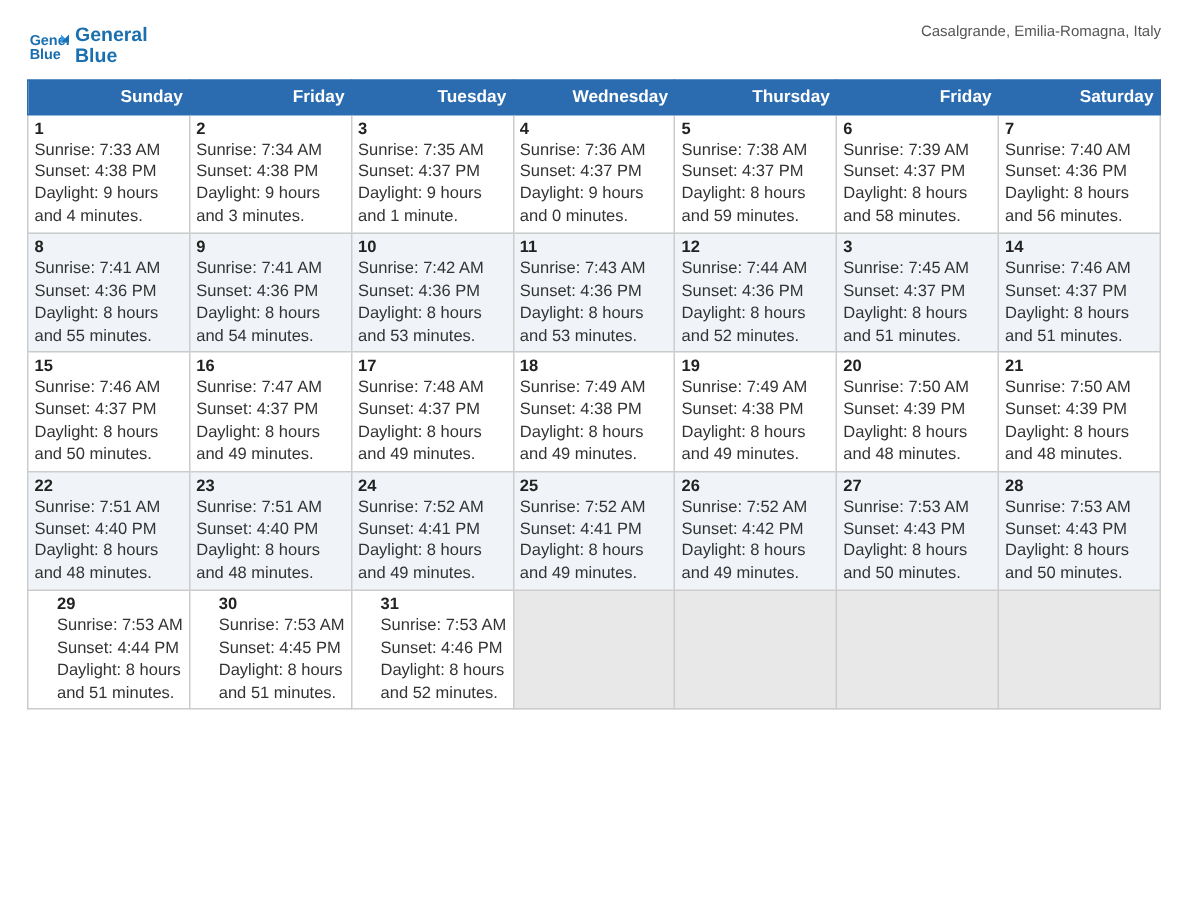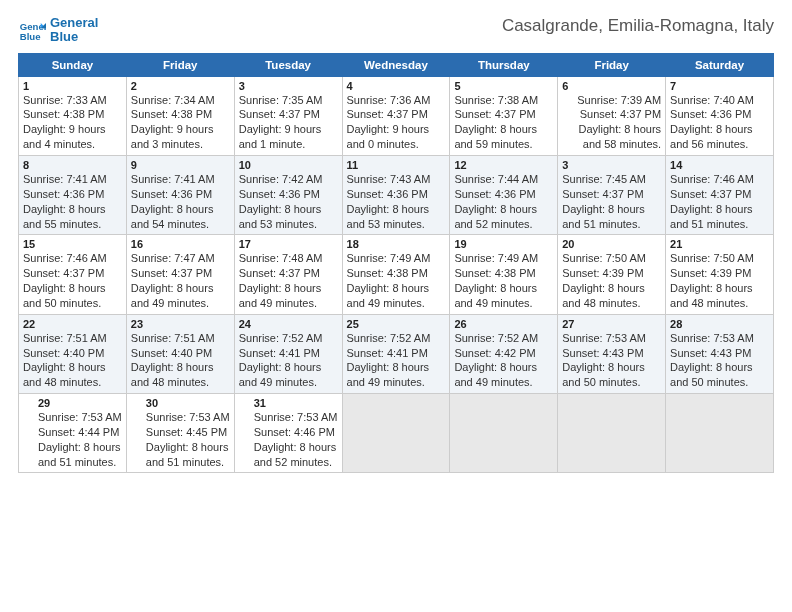--- a/index.html
+++ b/index.html
@@ -34,37 +34,37 @@
     .title-block {
       text-align: right;
     }
     .month-title {
       font-size: 32px;
       font-weight: bold;
       color: #333;
       line-height: 1.1;
     }
     .subtitle {
-      font-size: 17px;
+      font-size: 10px;
       color: #555;
     }
     table {
       width: 100%;
       border-collapse: collapse;
       table-layout: fixed;
     }
     thead tr {
       background: #2b6cb0;
     }
     thead th {
       color: #fff;
       font-size: 11.5px;
       font-weight: bold;
       padding: 5px 4px;
-      text-align: center;
+      text-align: right;
       border: 1px solid #2b6cb0;
     }
     tbody tr {
       vertical-align: top;
     }
     tbody tr:nth-child(odd) {
       background: #fff;
     }
     tbody tr:nth-child(even) {
       background: #f0f4f8;
@@ -163,21 +163,21 @@
           </td>
           <td>
             <span class="day-num">5</span>
             <div class="day-info" style="white-space: pre-line;">Sunrise: 7:38 AM
 Sunset: 4:37 PM
 Daylight: 8 hours
 and 59 minutes.</div>
           </td>
           <td>
             <span class="day-num">6</span>
-            <div class="day-info" style="white-space: pre-line; text-align: right;">Sunrise: 7:39 AM
+            <div class="day-info" style="white-space: pre-line;">Sunrise: 7:39 AM
 Sunset: 4:37 PM
 Daylight: 8 hours
 and 58 minutes.</div>
           </td>
           <td>
             <span class="day-num">7</span>
             <div class="day-info" style="white-space: pre-line;">Sunrise: 7:40 AM
 Sunset: 4:36 PM
 Daylight: 8 hours
 and 56 minutes.</div>

